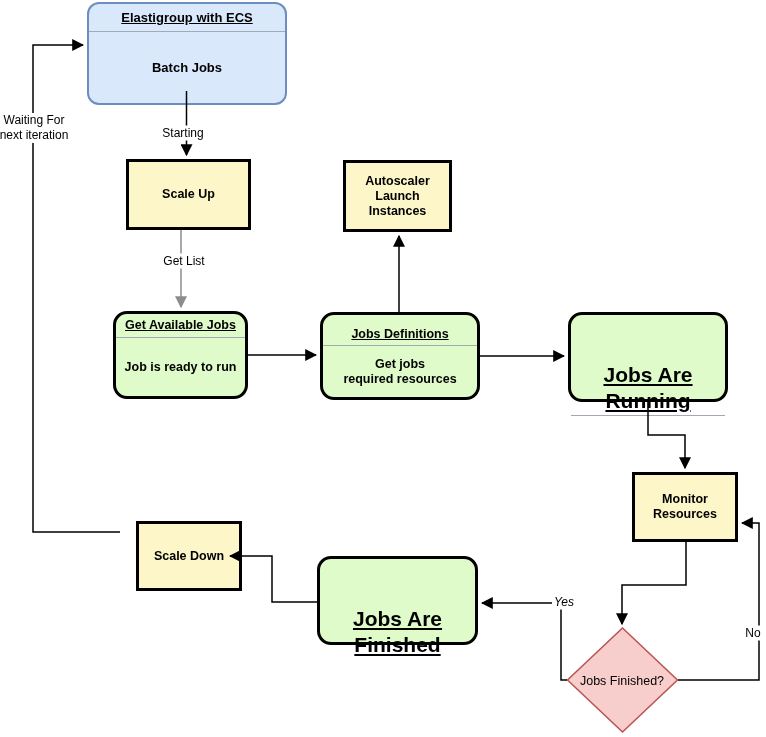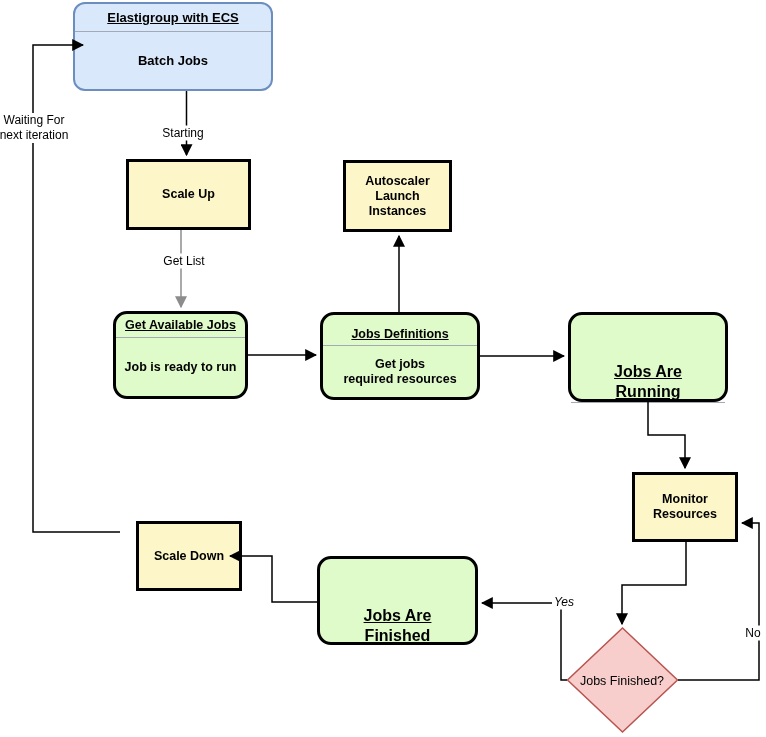--- a/index.html
+++ b/index.html
@@ -33,21 +33,21 @@
     font-weight: bold; text-align: center;
   }
   .center-lbl {
     flex: 1;
     display: flex; align-items: center; justify-content: center;
     font-weight: bold; text-align: center;
   }
   .pre { white-space: pre-line; }
   .fs13 { font-size: 13px; }
   .fs12 { font-size: 12.5px; line-height: 1.2; }
-  .big  { font-size: 16px; text-decoration: underline; line-height: 1.25; margin-top: 47px; }
+  .big  { font-size: 21px; text-decoration: underline; line-height: 1.25; margin-top: 47px; }
   .edge-label {
     position: absolute;
     transform: translate(-50%, -50%);
     background: #ffffff;
     font-size: 12px;
     color: #000;
     padding: 0 2px;
     text-align: center;
     line-height: 1.25;
     z-index: 3;
@@ -66,21 +66,21 @@
     z-index: 2;
     pointer-events: none;
   }
   .node { z-index: 1; }
 </style>
 </head>
 <body>
 
 <div id="canvas">
 
-  <div class="node blue-round" style="left:73px; top:2px; width:200px; height:89px;">
+  <div class="node blue-round" style="left:87px; top:2px; width:200px; height:103px;">
     <div class="hdr fs13" style="height:27px;">Elastigroup with ECS</div>
     <div class="bd fs13">Batch Jobs</div>
   </div>
 
   <div class="node rect-thick" style="left:126px; top:159px; width:125px; height:71px;">
     <div class="center-lbl fs12">Scale Up</div>
   </div>
 
   <div class="node rect-thick" style="left:343px; top:160px; width:109px; height:72px;">
     <div class="center-lbl fs12 pre">Autoscaler

